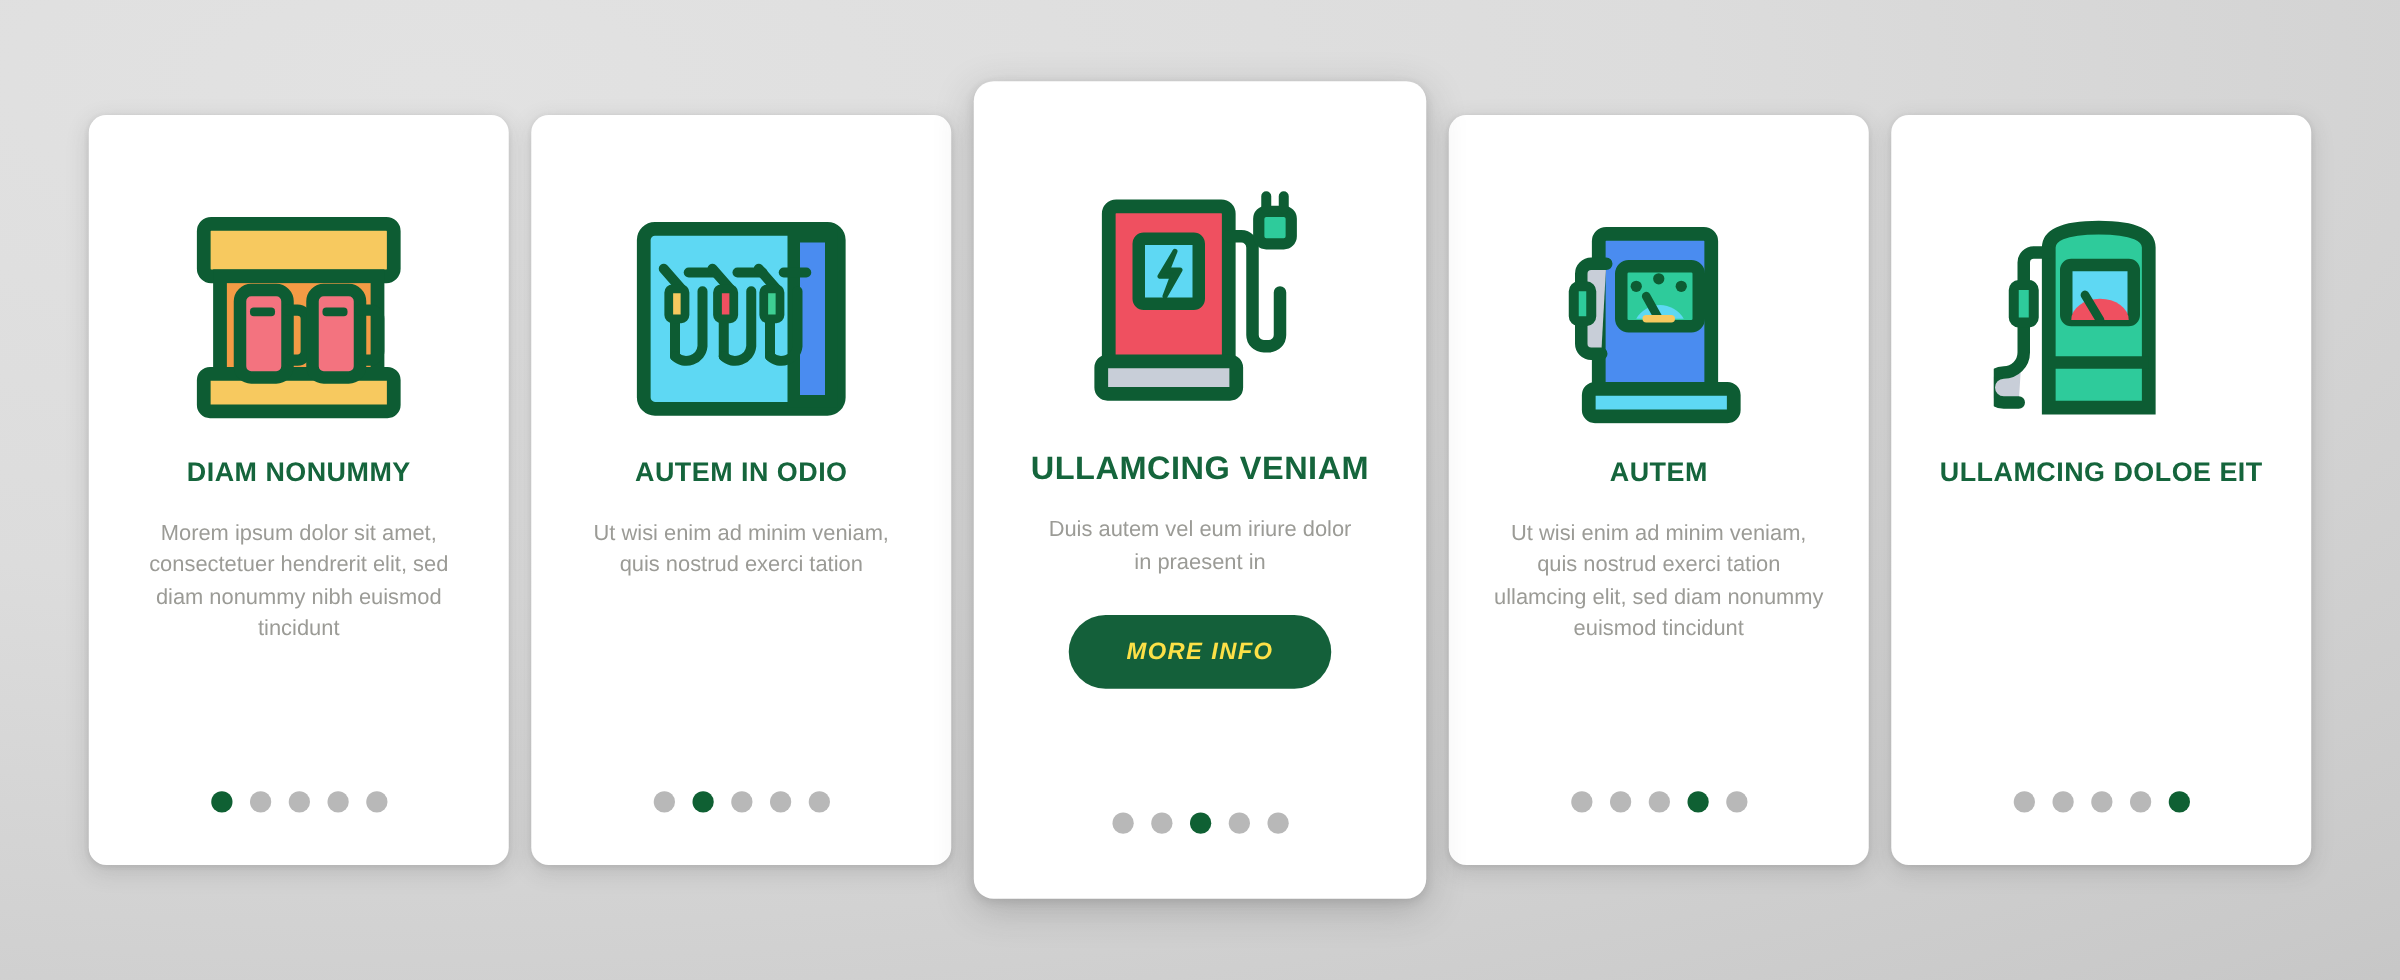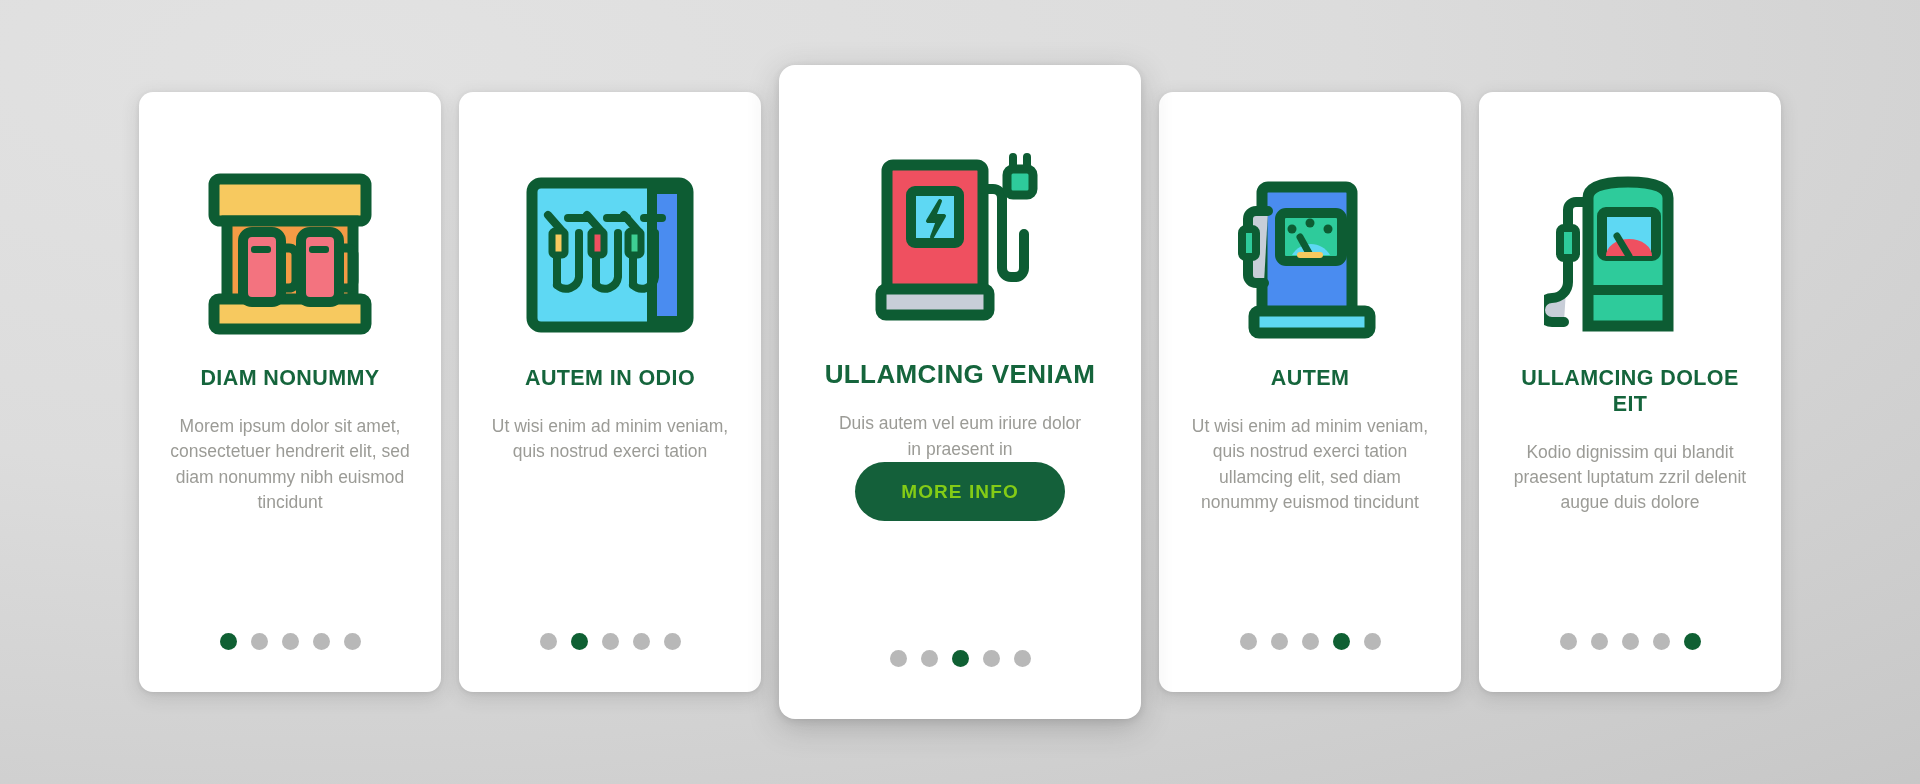--- a/index.html
+++ b/index.html
@@ -28,21 +28,21 @@
     position: absolute;
     inset: 0;
     display: flex;
     align-items: center;
     justify-content: center;
     gap: 18px;
   }
 
   .card {
     position: relative;
-    width: 302px;
+    width: 336px;
     height: 600px;
     background: #ffffff;
     border-radius: 14px;
     box-shadow: 0 5px 18px rgba(60,60,60,0.17), 0 1px 4px rgba(60,60,60,0.10);
     display: flex;
     flex-direction: column;
     align-items: center;
     box-sizing: border-box;
     padding: 58px 26px 0 26px;
     flex: 0 0 auto;
@@ -91,31 +91,33 @@
     line-height: 1.45;
     text-align: center;
     max-width: 270px;
   }
   .card.featured .card-body {
     margin-top: 21px;
     max-width: 252px;
   }
 
   .cta {
+    margin-top: 30px;
     background: #14603a;
-    color: #84cc16;
+    color: #fde047;
     border: none;
     border-radius: 40px;
     font-family: "Liberation Sans", sans-serif;
     font-size: 19px;
     font-weight: bold;
     letter-spacing: 1.1px;
     padding: 20px 46px;
     cursor: pointer;
     line-height: 1;
+    font-style: italic;
   }
 
   .dots {
     position: absolute;
     left: 0;
     right: 0;
     bottom: 42px;
     display: flex;
     justify-content: center;
     gap: 14px;
@@ -262,21 +264,20 @@
           <path d="M44 118 h80" stroke="#0d5c33" stroke-width="10"></path>
           <path d="M44 30 h-12 a8 8 0 0 0 -8 8 v30" stroke="#0d5c33" stroke-width="10" fill="none" stroke-linecap="round"></path>
           <path d="M24 86 v24 a16 16 0 0 1 -16 16 a12 12 0 0 0 0 24 h12" stroke="#0d5c33" stroke-width="10" fill="#c8ced8" stroke-linecap="round"></path>
           <rect x="16" y="56" width="16" height="30" rx="4" fill="#2ecb9b" stroke="#0d5c33" stroke-width="8"></rect>
           <rect x="58" y="40" width="54" height="44" rx="4" fill="#5ed8f3" stroke="#0d5c33" stroke-width="10"></rect>
           <path d="M62 84 a23 17 0 0 1 46 0 z" fill="#ef5060"></path>
           <path d="M85 84 l-12 -20" stroke="#0d5c33" stroke-width="7" stroke-linecap="round"></path>
         </svg>
       </div>
       <div class="card-title">ULLAMCING DOLOE EIT</div>
-      <div class="card-body">Kodio dignissim qui blandit praesent luptatum zzril delenit augue duis dolore</div>
       <div class="dots">
         <span class="dot"></span>
         <span class="dot"></span>
         <span class="dot"></span>
         <span class="dot"></span>
         <span class="dot active"></span>
       </div>
     </div>
 
   </div>

